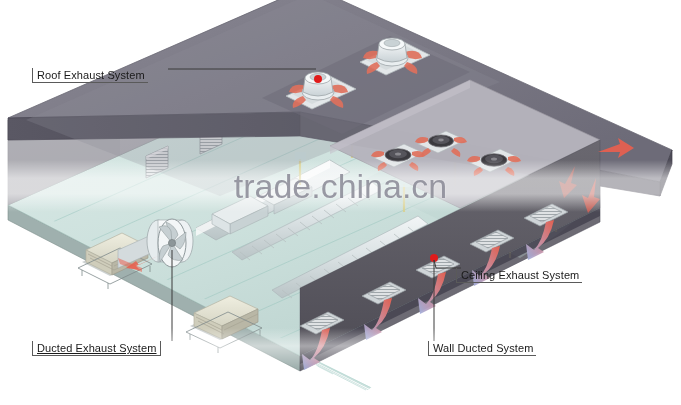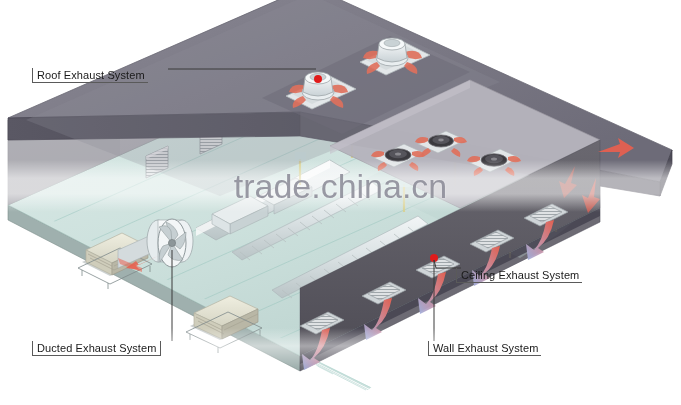--- a/index.html
+++ b/index.html
@@ -446,21 +446,21 @@
   <div class="wm">trade.china.cn</div>
 
   <div class="lbl" style="left:32px;top:57px;margin-top:12px;">
     <span class="lbl-box lft">Roof Exhaust System</span>
   </div>
 
   <div class="lbl" style="left:456px;top:269px;">
     <span class="lbl-box lft">Ceiling Exhaust System</span>
   </div>
 
-  <div class="lbl" style="left:32px;top:342px;">
+  <div class="lbl" style="left:32px;top:342px;text-decoration:underline;">
     <span class="lbl-box lft rgt">Ducted Exhaust System</span>
   </div>
 
   <div class="lbl" style="left:428px;top:342px;">
-    <span class="lbl-box lft">Wall Exhaust System</span>
+    <span class="lbl-box lft">Wall Ducted System</span>
   </div>
 
 </div>
 
 </body></html>

